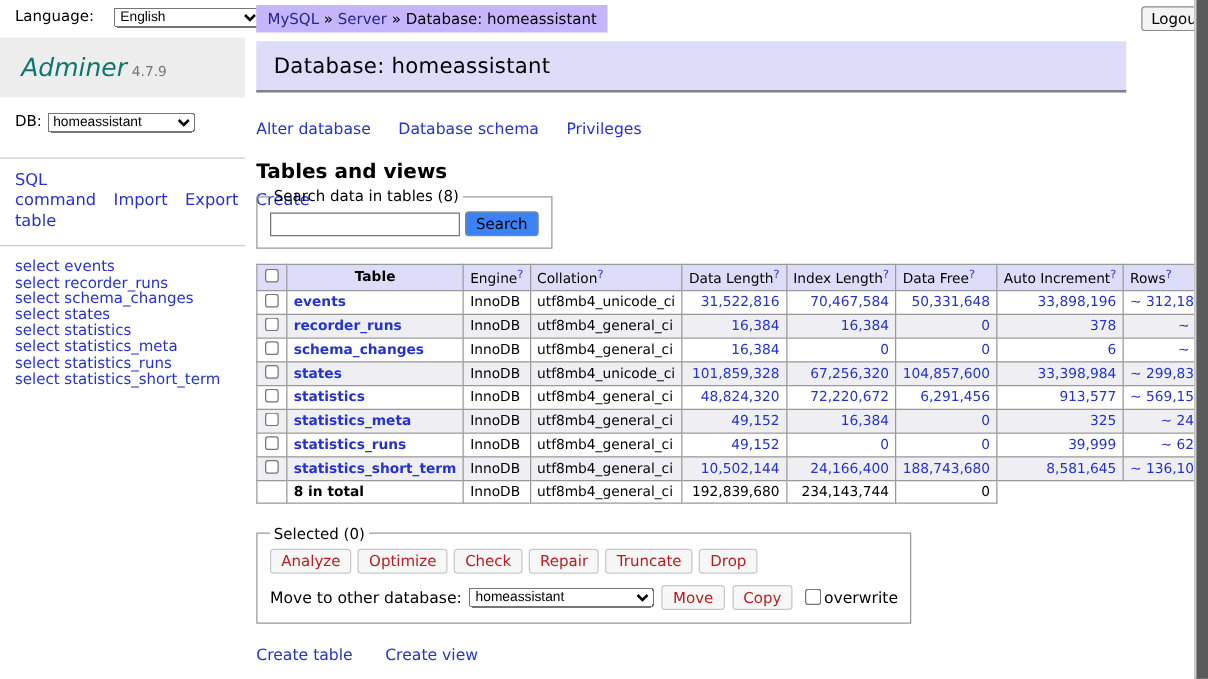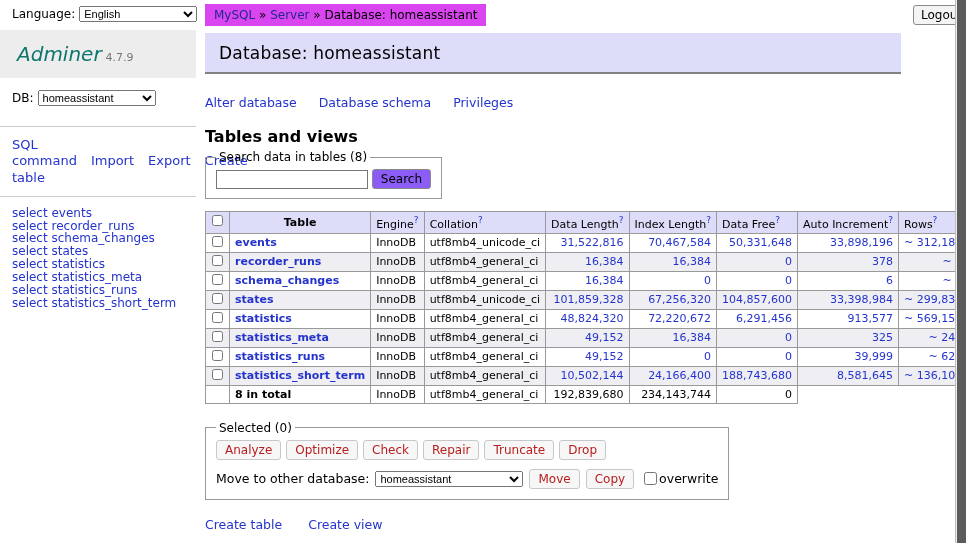--- a/index.html
+++ b/index.html
@@ -7,57 +7,57 @@
   body {
     position: relative; overflow: hidden; background: #fff;
     font-family: "DejaVu Sans", "Liberation Sans", sans-serif;
     font-size: 12px; color: #000;
   }
   a { color: #2433cc; text-decoration: none; cursor: pointer; }
 
   
   #sidebar { position: absolute; left: 0; top: 0; width: 196px; }
   .lang-row { padding: 6px 10px 8px 12px; font-size: 12px; white-space: nowrap; }
-  .lang-row select { width: 118px; font-size: 11px; margin-left: 4px; }
+  .lang-row select { width: 118px; font-size: 11px; margin-left: 16px; }
   .brand { background: #ededed; padding: 12px 10px 12px 17px; }
   .brand-name { font-style: italic; font-size: 20px; color: #0f766e; }
   .brand-ver { font-size: 11px; color: #777; }
   .db-row { padding: 12px 10px 20px 12px; border-bottom: 1px solid #ccc; white-space: nowrap; }
   .db-row label { font-size: 12px; }
   .db-row select { width: 118px; font-size: 11px; margin-left: 4px; }
   .side-actions { padding: 10px 10px 10px 12px; border-bottom: 1px solid #ccc; font-size: 13px; line-height: 1.25; }
   .side-actions a { margin-right: 14px; }
   .side-tables { padding: 10px 10px 10px 12px; font-size: 12px; line-height: 1.07; }
   .side-tables .tline { white-space: nowrap; }
 
   
   #main { position: absolute; left: 205px; top: 0; width: 708px; }
   .topbar { position: relative; height: 26px; }
-  .breadcrumb { display: inline-block; background: #d946ef; padding: 4px 9px; margin-top: 4px; font-size: 12px; }
+  .breadcrumb { display: inline-block; background: #c4b5fd; padding: 4px 9px; margin-top: 4px; font-size: 12px; }
   .breadcrumb a { color: #26268f; }
   .breadcrumb .sep, .breadcrumb .cur { color: #000; }
   .logout-btn {
     position: fixed; left: 913px; top: 5px;
     font-family: "DejaVu Sans", sans-serif; font-size: 12px;
     background: #f4f4f4; border: 1px solid #8a8a8a; border-radius: 3px; padding: 2px 7px; cursor: pointer;
   }
   h2.pagetitle {
     margin-top: 7px; width: 696px; background: #ddddfa; border-bottom: 2px solid #828282;
     font-size: 17px; font-weight: normal; padding: 10px 14px 9px 14px; letter-spacing: .2px;
   }
   .toolbar-links { margin-top: 21px; font-size: 12.5px; }
   .toolbar-links a { margin-right: 22px; }
   h3.section { margin-top: 17px; font-size: 16px; font-weight: bold; }
 
   fieldset { border: 1px solid #999; width: fit-content; padding: 5px 10px 9px 10px; margin-top: 4px; }
   legend { font-size: 12px; padding: 0 3px; }
   .search-box input[type="text"] { width: 152px; height: 19px; border: 1px solid #767676; font-size: 12px; padding: 1px 4px; }
   .btn {
     font-family: "DejaVu Sans", sans-serif; font-size: 12px;
-    background: #8b5cf6; border: 1px solid #8a8a8a; border-radius: 3px; padding: 2px 8px; cursor: pointer;
+    background: #3b82f6; border: 1px solid #8a8a8a; border-radius: 3px; padding: 2px 8px; cursor: pointer;
   }
   .btn[disabled] { color: #b91c1c; border-color: #c8c8c8; background: #f7f7f7; cursor: default; }
 
   
   table.db { border-collapse: collapse; margin-top: 12px; font-size: 11px; }
   table.db th, table.db td { border: 1px solid #999; padding: 2px 5px; height: 18px; white-space: nowrap; }
   table.db thead th { background: #ddddfa; font-weight: normal; text-align: left; }
   table.db thead th.tbl-col { font-weight: bold; text-align: center; }
   table.db sup a { font-size: 9px; }
   table.db tbody tr.alt td, table.db tbody tr.alt th { background: #efeff3; }

